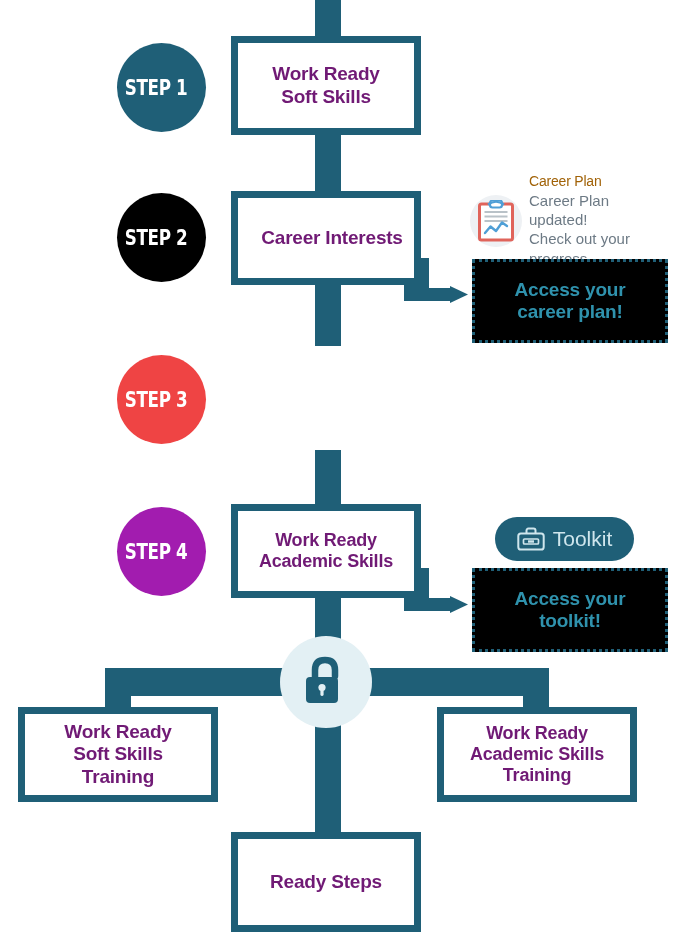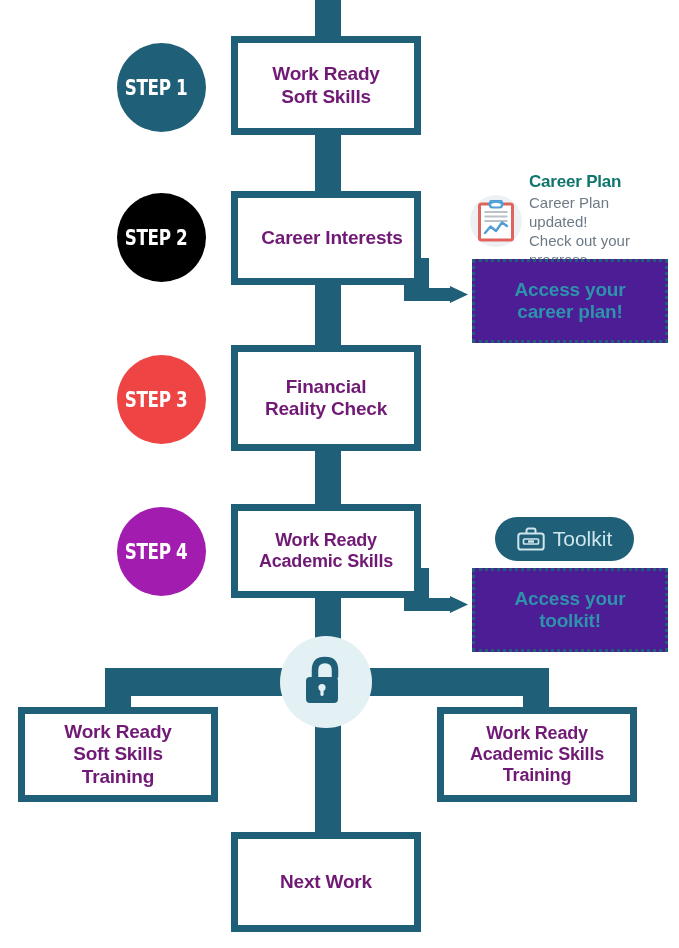--- a/index.html
+++ b/index.html
@@ -61,21 +61,21 @@
     line-height: 1.18;
     letter-spacing: -0.2px;
   }
   .flow-box.small-text .box-text {
     font-size: 18px;
   }
 
   
   .access-box {
     position: absolute;
-    background: #4c1d95;
+    background: #000000;
     border: 3px dotted #1f5f77;
     box-sizing: border-box;
     display: flex;
     align-items: center;
     justify-content: center;
     text-align: center;
   }
   .access-box .access-text {
     color: #2f92ad;
     font-weight: bold;
@@ -100,23 +100,23 @@
     justify-content: center;
     flex: none;
   }
   .cp-textwrap {
     margin-left: 7px;
     display: flex;
     flex-direction: column;
     justify-content: center;
   }
   .cp-title {
-    color: #0f766e;
-    font-weight: bold;
-    font-size: 17px;
+    color: #a16207;
+    font-weight: normal;
+    font-size: 14px;
     line-height: 1.05;
     letter-spacing: -0.2px;
   }
   .cp-sub {
     color: #6d7a85;
     font-size: 15px;
     line-height: 1.28;
     margin-top: 2px;
     white-space: pre-line;
   }
@@ -209,24 +209,20 @@
   </div>
 
   <div class="access-box" style="left:472px; top:259px; width:196px; height:84px;">
     <span class="access-text" style="white-space:pre-line;">Access your
 career plan!</span>
   </div>
 
   <div class="step-circle" style="left:117px; top:355px; width:89px; height:89px; background:#ef4444;">
     <span class="step-label">STEP 3</span>
   </div>
-  <div class="flow-box" style="left:231px; top:345px; width:190px; height:106px;">
-    <span class="box-text" style="white-space:pre-line;">Financial
-Reality Check</span>
-  </div>
 
   <div class="step-circle" style="left:117px; top:507px; width:89px; height:89px; background:#a21caf;">
     <span class="step-label">STEP 4</span>
   </div>
   <div class="flow-box small-text" style="left:231px; top:504px; width:190px; height:94px;">
     <span class="box-text" style="white-space:pre-line;">Work Ready
 Academic Skills</span>
   </div>
 
   <svg class="arrow-svg" style="left:396px; top:568px;" width="72" height="52" viewBox="0 0 72 52">
@@ -266,16 +262,16 @@
 Training</span>
   </div>
 
   <div class="flow-box small-text" style="left:437px; top:707px; width:200px; height:95px;">
     <span class="box-text" style="white-space:pre-line;">Work Ready
 Academic Skills
 Training</span>
   </div>
 
   <div class="flow-box" style="left:231px; top:832px; width:190px; height:100px;">
-    <span class="box-text" style="white-space:pre-line;">Next Work</span>
+    <span class="box-text" style="white-space:pre-line;">Ready Steps</span>
   </div>
 
 </div>
 
 </body></html>

